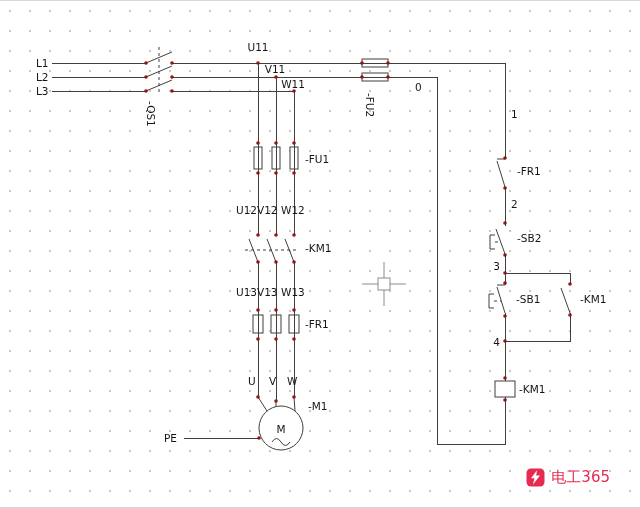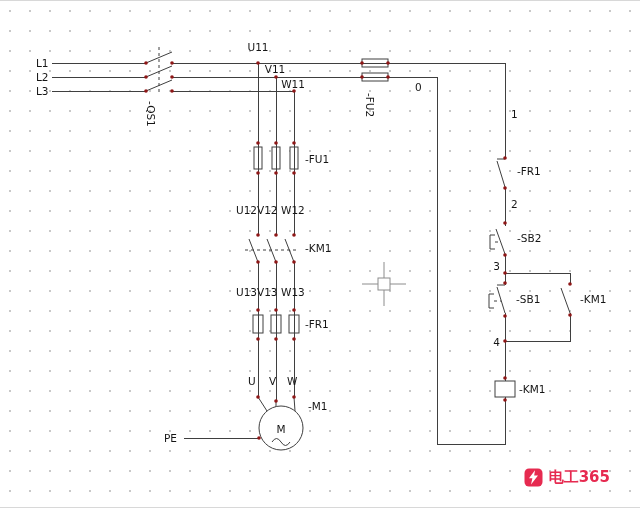--- a/index.html
+++ b/index.html
@@ -25,21 +25,21 @@
   .dots circle{fill:var(--junction,#8e1616);stroke:none;}
   .cross{stroke:var(--crosshair,#8c8c8c);stroke-width:1;fill:none;}
   .cross-box{stroke:var(--crosshair,#8c8c8c);stroke-width:1;fill:#fff;}
   .lbl-mid{text-anchor:middle;}
   .lbl-end{text-anchor:end;}
   .motor-letter{font-size:13px;}
   .watermark{
     position:absolute;right:30px;bottom:20px;
     display:flex;align-items:center;gap:6px;
     color:var(--brand,#e62a50);
-    font-weight:bold;font-size:15px;
+    font-weight:normal;font-size:15px;
   }
   .wm-icon{width:19px;height:19px;display:block;}
 </style>
 </head>
 <body>
 
 <div class="canvas">
   <svg class="schematic" width="640" height="508" viewBox="0 0 640 508">
 
     <g>

